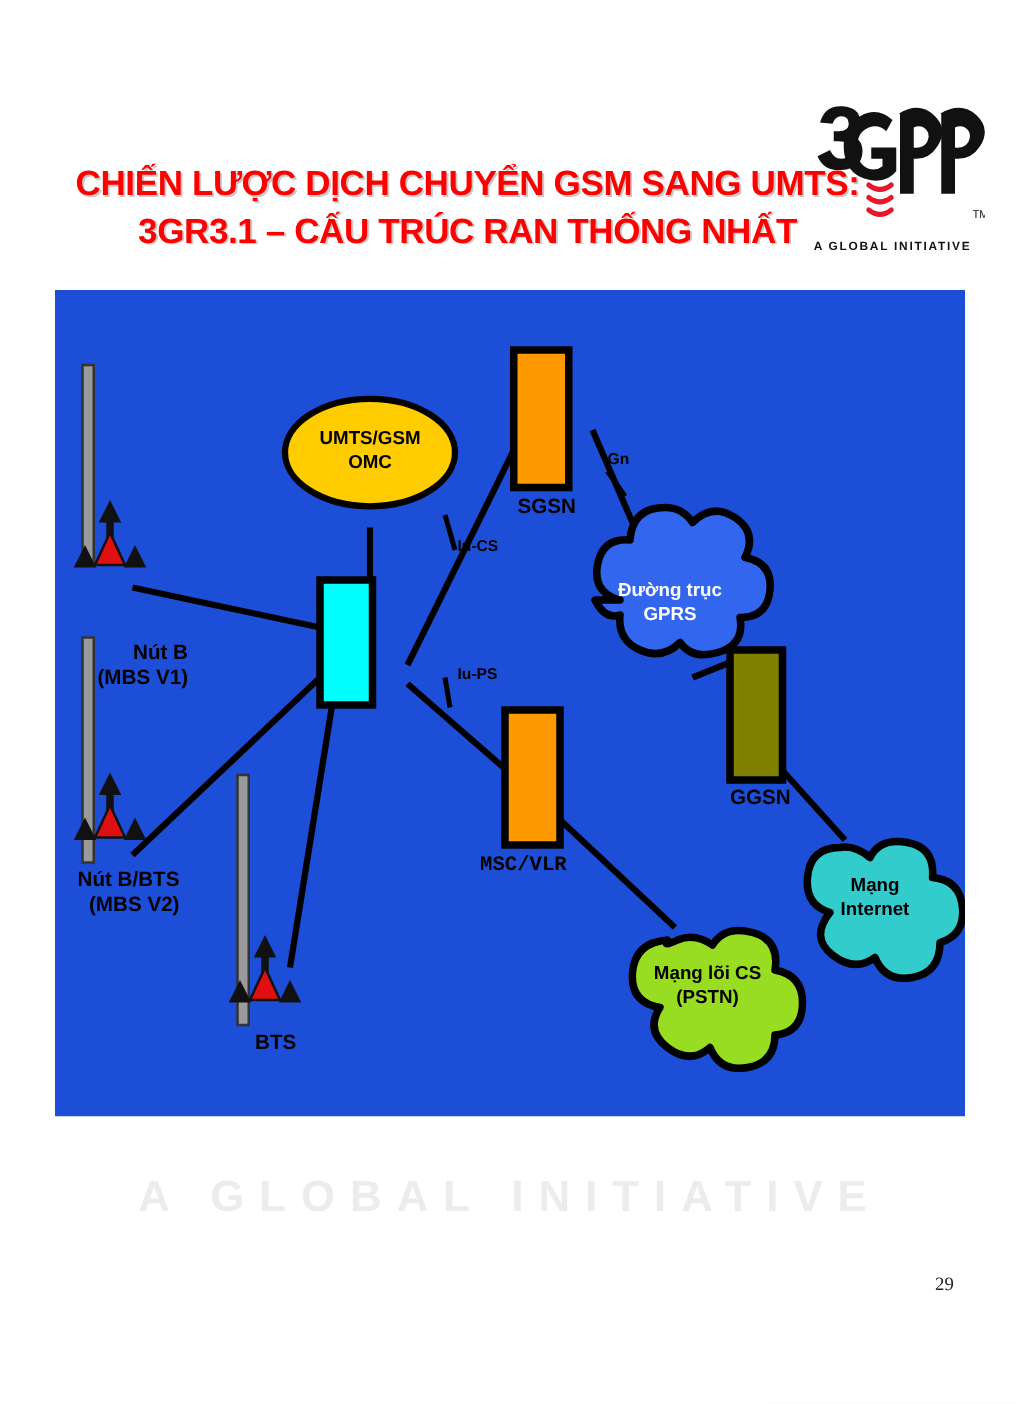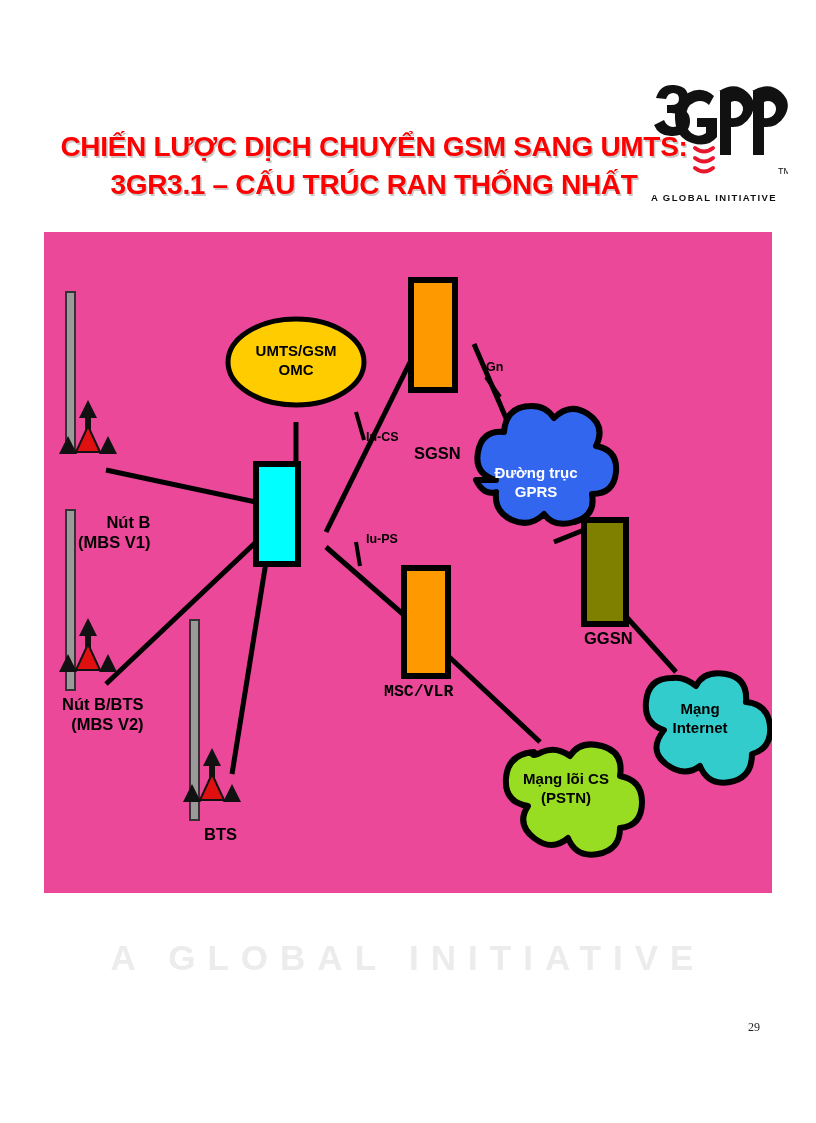--- a/index.html
+++ b/index.html
@@ -21,38 +21,38 @@
 
   
   #logo{position:absolute;left:640px;top:74px;width:148px;height:150px;}
   #logo-mark{position:absolute;left:0;top:0;width:148px;height:118px;}
   #logo-tag{position:absolute;left:0;top:118px;width:148px;text-align:center;
             font-size:9.5px;font-weight:bold;letter-spacing:1.4px;color:#111;
             font-family:"Liberation Sans","DejaVu Sans",sans-serif;}
 
   
   #diagram{position:absolute;left:44px;top:232px;width:728px;height:661px;
-           background:#ec4899;}
+           background:#1d4ed8;}
   #diagram svg{position:absolute;left:0;top:0;}
 
   .dlabel{position:absolute;font-weight:bold;color:#000;
           font-family:"Liberation Sans","DejaVu Sans",sans-serif;
           white-space:nowrap;line-height:1.22;text-align:right;}
 
   .node-label{font-size:16.5px;}
   .link-label{font-size:12.5px;}
   .cloud-label{font-size:15px;text-align:center;line-height:1.25;}
   .cloud-label.white{color:#ffffff;}
 
   
   #watermark{position:absolute;left:0;top:938px;width:816px;text-align:center;
     font-size:35px;font-weight:bold;letter-spacing:12px;color:#ececec;
     font-family:"Liberation Sans","DejaVu Sans",sans-serif;}
 
-  #pagenum{position:absolute;left:748px;top:1020px;font-size:12px;color:#222;
+  #pagenum{position:absolute;left:748px;top:1020px;font-size:15px;color:#222;
     font-family:"Liberation Serif","DejaVu Serif",serif;}
 </style>
 </head>
 <body>
 
 <div id="slide">
 
   <div id="title-block">
     <div class="title-line">CHIẾN LƯỢC DỊCH  CHUYỂN GSM SANG UMTS:</div>
     <div class="title-line">3GR3.1 – CẤU TRÚC RAN THỐNG NHẤT</div>
@@ -163,21 +163,21 @@
 
       <rect x="540" y="288" width="42" height="104" fill="#808000" stroke="#000" stroke-width="6"></rect>
     </svg>
 
     <div class="dlabel cloud-label" style="left:190px;top:110px;width:124px;">
       <div>UMTS/GSM</div>
       <div>OMC</div>
     </div>
 
 
-    <div class="dlabel node-label" style="left:370px;top:163px;margin-top:48px;">SGSN</div>
+    <div class="dlabel node-label" style="left:370px;top:163px;">SGSN</div>
 
     <div class="dlabel node-label" style="left:340px;top:450px;font-family:Liberation Mono, monospace;">MSC/VLR</div>
 
     <div class="dlabel node-label" style="left:540px;top:396px;">GGSN</div>
 
     <div class="dlabel node-label" style="left:34px;top:244px;margin-top:36px;">
       <div>Nút B</div>
       <div>(MBS V1)</div>
     </div>
 

